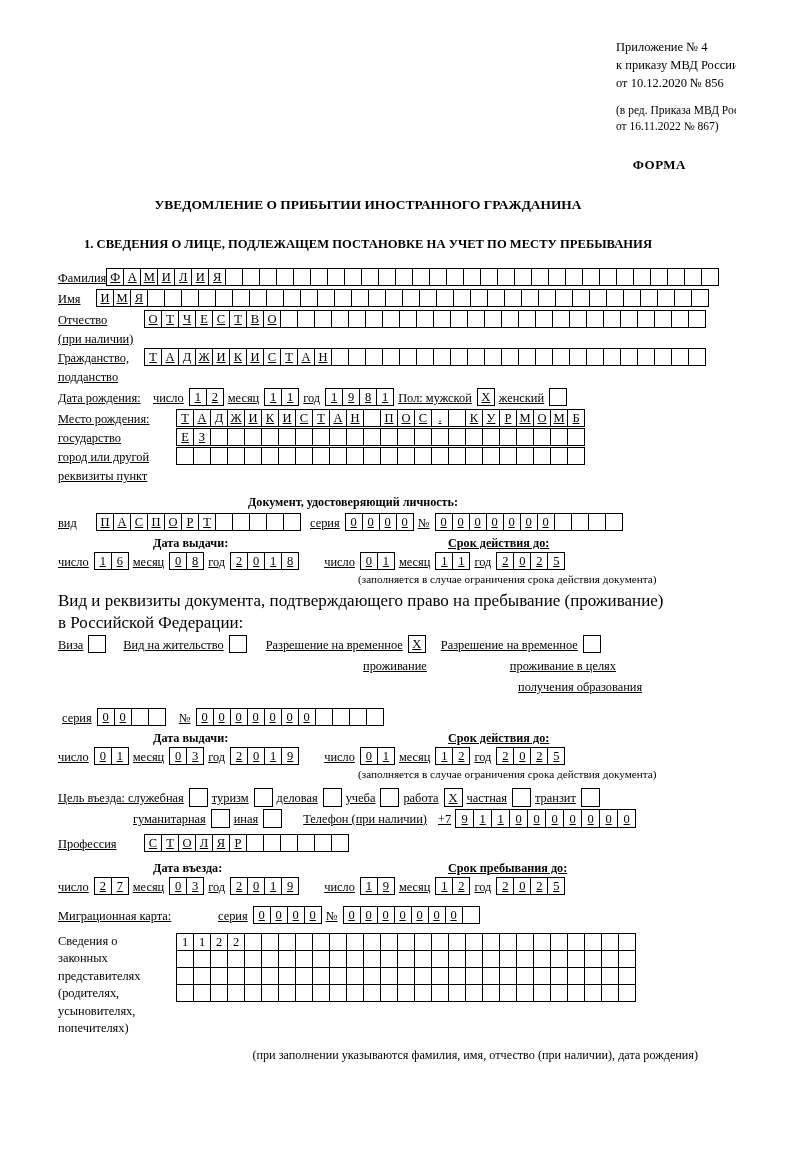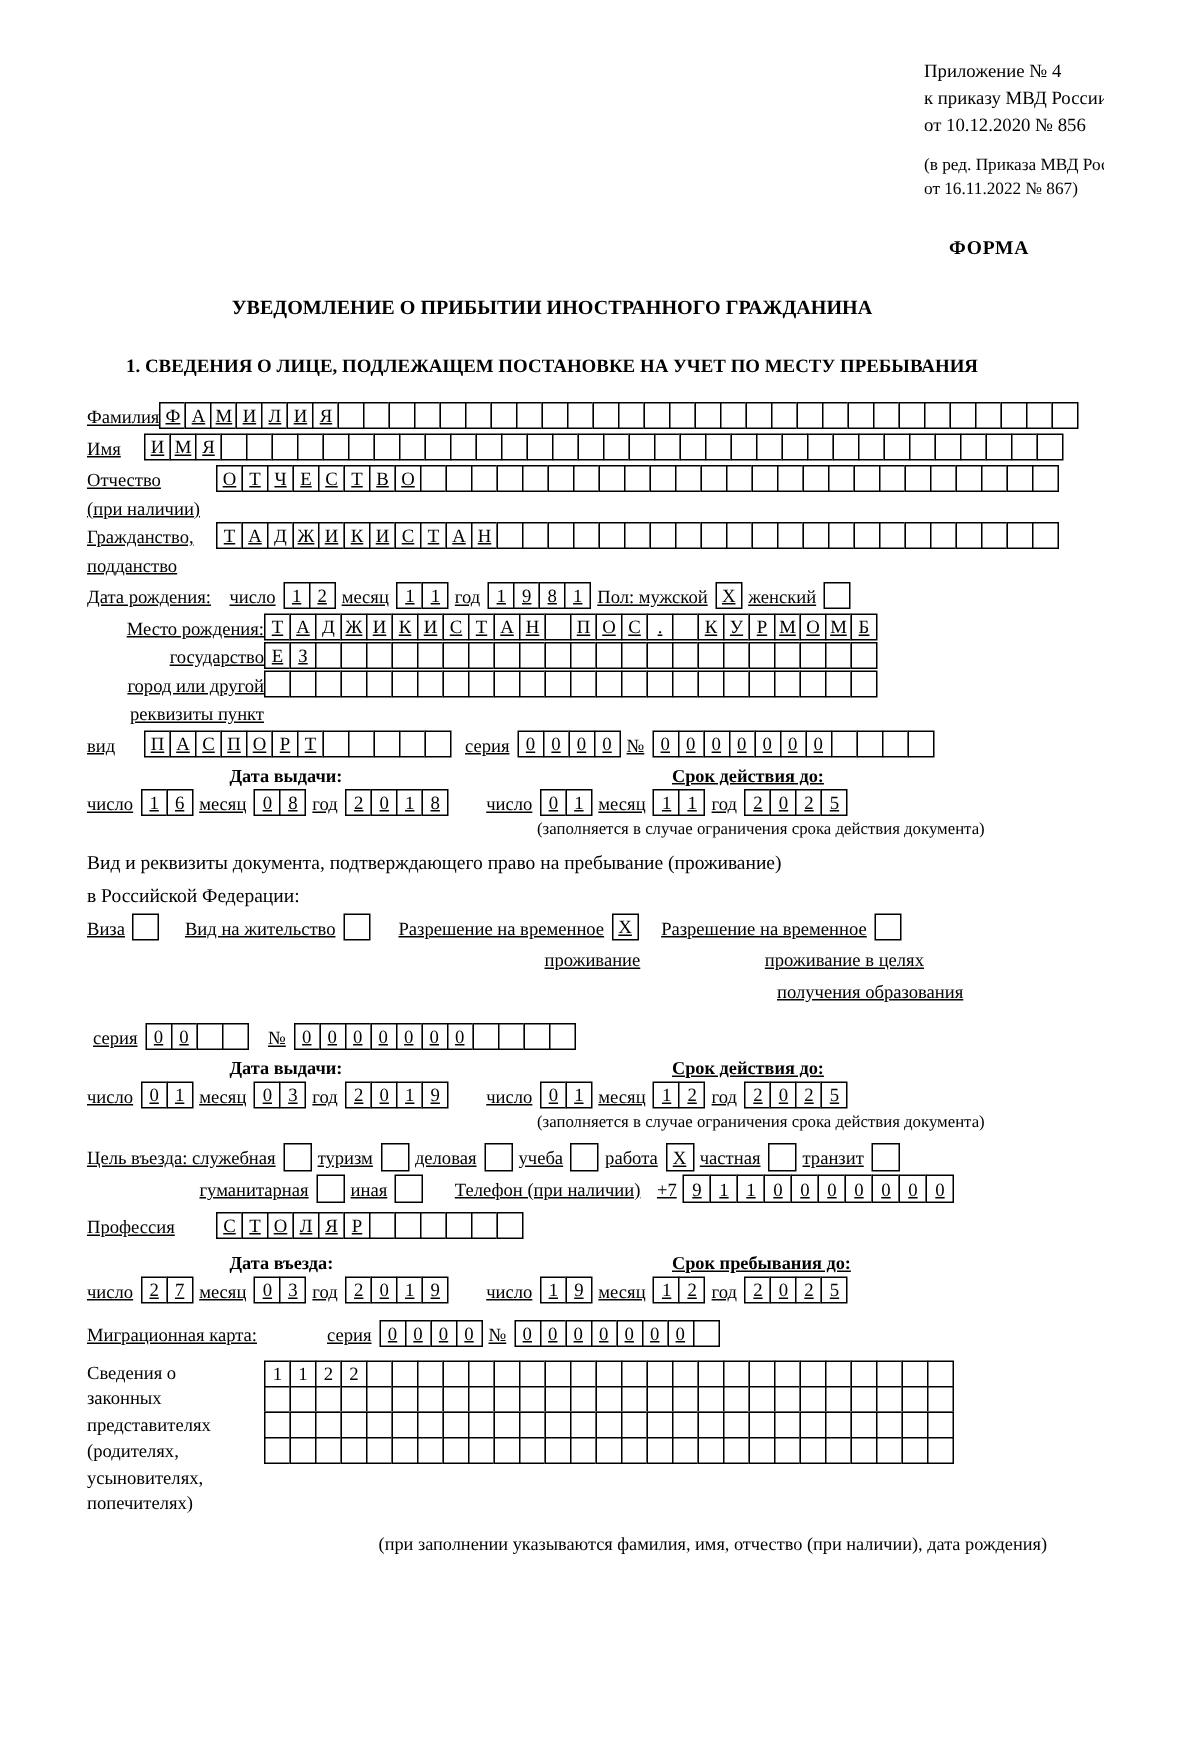--- a/index.html
+++ b/index.html
@@ -68,42 +68,42 @@
     white-space:nowrap;
     text-decoration:underline;
   }
   .row.tight{margin-bottom:0px;}
   .lab{
     display:inline-block;
     line-height:18px;
     padding-top:1px;
   }
   .lab.w1{width:72px;}
-  .lab.w2{width:118px;text-align:right;}
+  .lab.w2{width:118px;}
   .boxes{display:flex;}
   .bx{
     width:18px;height:18px;
     border:1px solid #000;
     margin-right:-1px;
     box-sizing:border-box;
     text-align:center;
     font-size:12.5px;
     line-height:17px;
     font-family:"Liberation Serif", serif;
     background:#fff;
   }
   .bx.lg{width:19px;height:19px;line-height:18px;}
   .gap{width:7px;}
   .inline-lab{
     line-height:18px;
     padding:1px 5px 0 5px;
   }
   .inline-lab.nopadl{padding-left:0;}
   .subline{
-    font-size:13px;
+    font-size:17px;
     line-height:16px;
   }
   .doc-ident-title{
     text-align:center;
     font-weight:bold;
     font-size:12.1px;
     margin:10px 0 3px 0;
     padding-right:60px;
   }
   .dates-head{
@@ -446,20 +446,21 @@
           <span class="bx"></span>
           <span class="bx"></span>
           <span class="bx"></span>
           <span class="bx"></span>
         </span>
     </div>
     <div class="row">
       <span class="lab w2">реквизиты пункт</span>
     </div>
 
+    <div class="doc-ident-title">Документ, удостоверяющий личность:</div>
     <div class="row">
       <span class="lab" style="width:38px">вид</span>
       <span class="boxes" id="doc-kind">
           <span class="bx">П</span>
           <span class="bx">А</span>
           <span class="bx">С</span>
           <span class="bx">П</span>
           <span class="bx">О</span>
           <span class="bx">Р</span>
           <span class="bx">Т</span>

